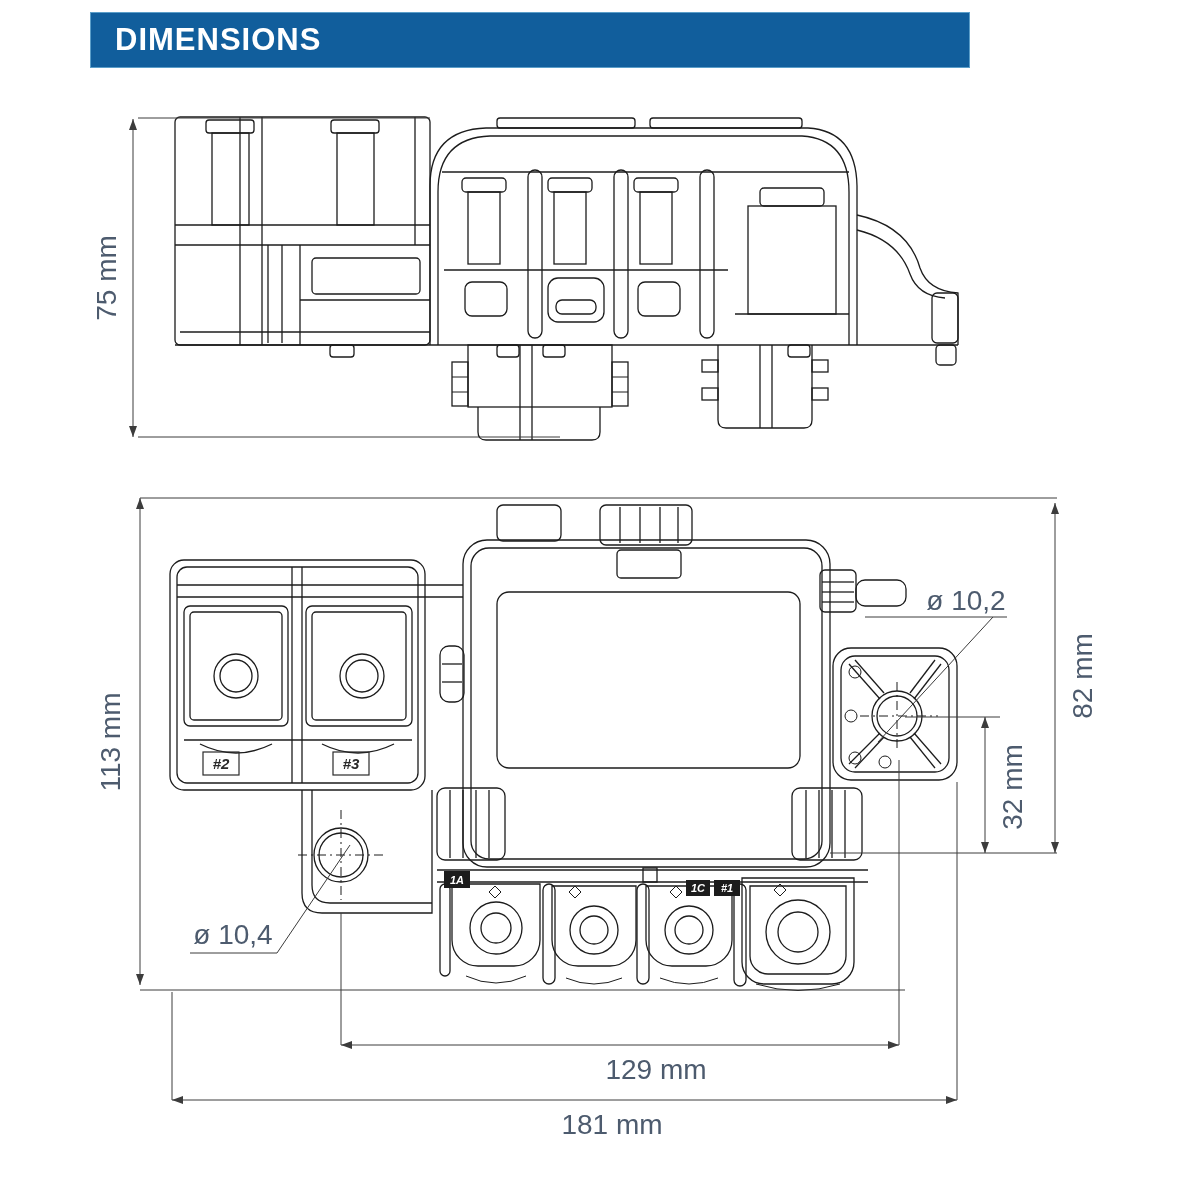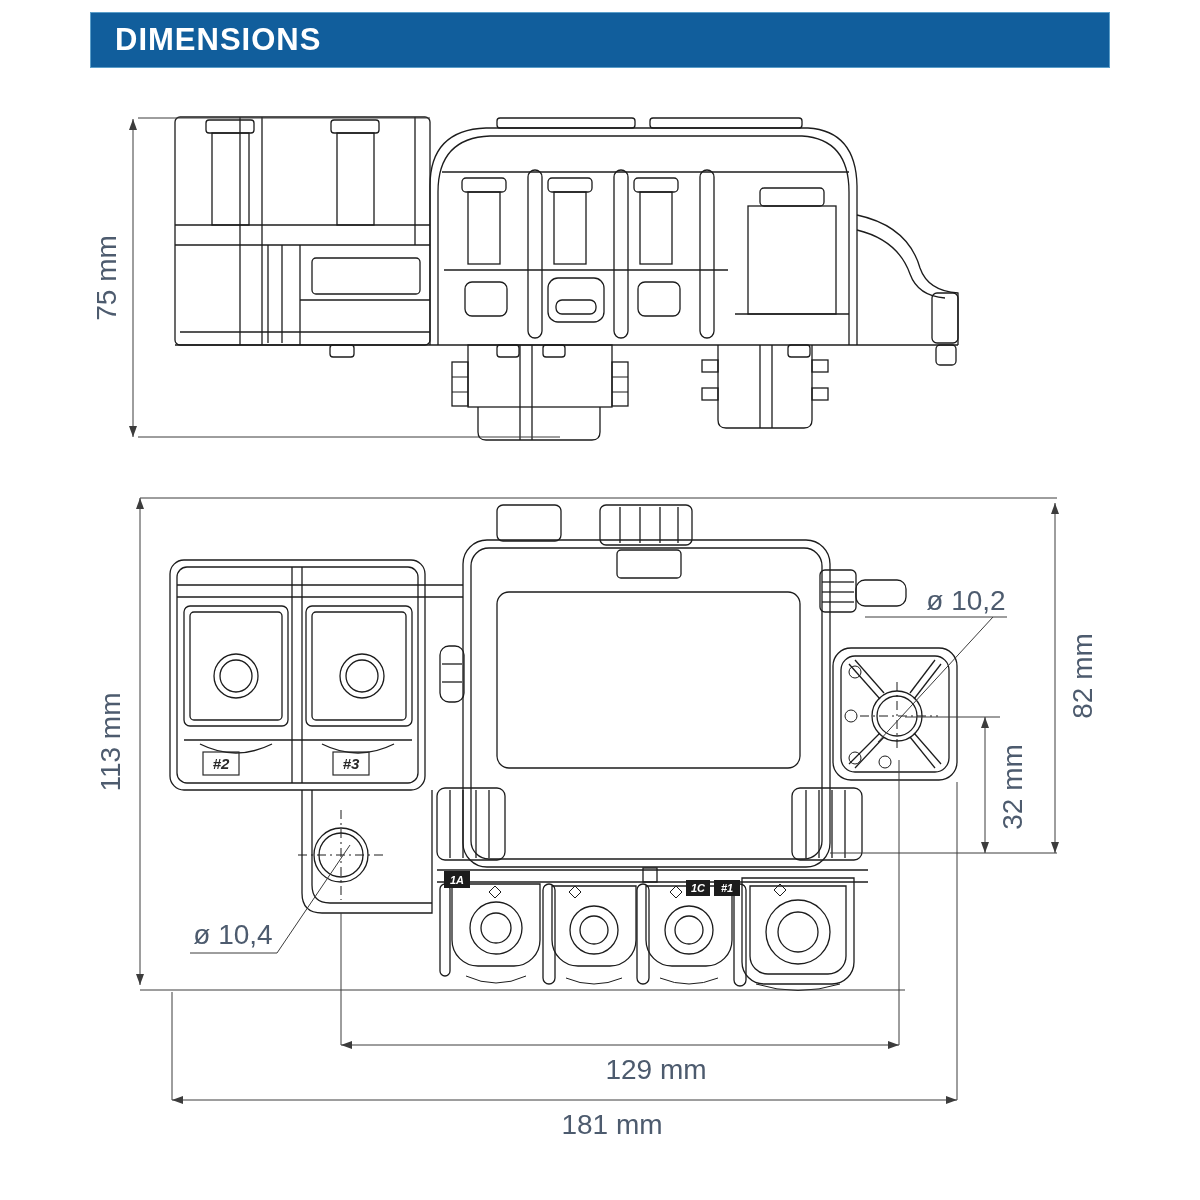--- a/index.html
+++ b/index.html
@@ -1,17 +1,17 @@
 <!DOCTYPE html>
 <html><head>
 <meta charset="utf-8">
 <style>
   html,body{margin:0;padding:0;background:#ffffff;}
   body{width:1200px;height:1200px;position:relative;font-family:"Liberation Sans","DejaVu Sans",sans-serif;}
-  .header-bar{position:absolute;left:90px;top:12px;width:1020px;height:56px;background:#115e9c;border:1px solid #5b9ec9;box-sizing:border-box;display:flex;align-items:center;}
+  .header-bar{position:absolute;left:90px;top:12px;width:880px;height:56px;background:#115e9c;border:1px solid #5b9ec9;box-sizing:border-box;display:flex;align-items:center;}
   .header-title{color:#ffffff;font-size:31px;font-weight:bold;letter-spacing:1px;padding-left:24px;}
   svg{position:absolute;left:0;top:0;}
   .part line,.part path,.part rect,.part circle,.part polyline{stroke:#1c1c1c;stroke-width:1.3;fill:none;}
   .part .thin{stroke-width:1;}
   .dimline line,.dimline path{stroke:#3c3c3c;stroke-width:1;fill:none;}
   .dimline polygon{fill:#3c3c3c;stroke:none;}
   .dimtext{fill:#4d5b6e;font-size:28px;}
   .tagtext{fill:#2a2a2a;font-size:15px;font-weight:bold;font-style:italic;}
   .tagbox{stroke:#2a2a2a;stroke-width:1.2;fill:none;}
   .microtag rect{fill:#1c1c1c;stroke:none;}

